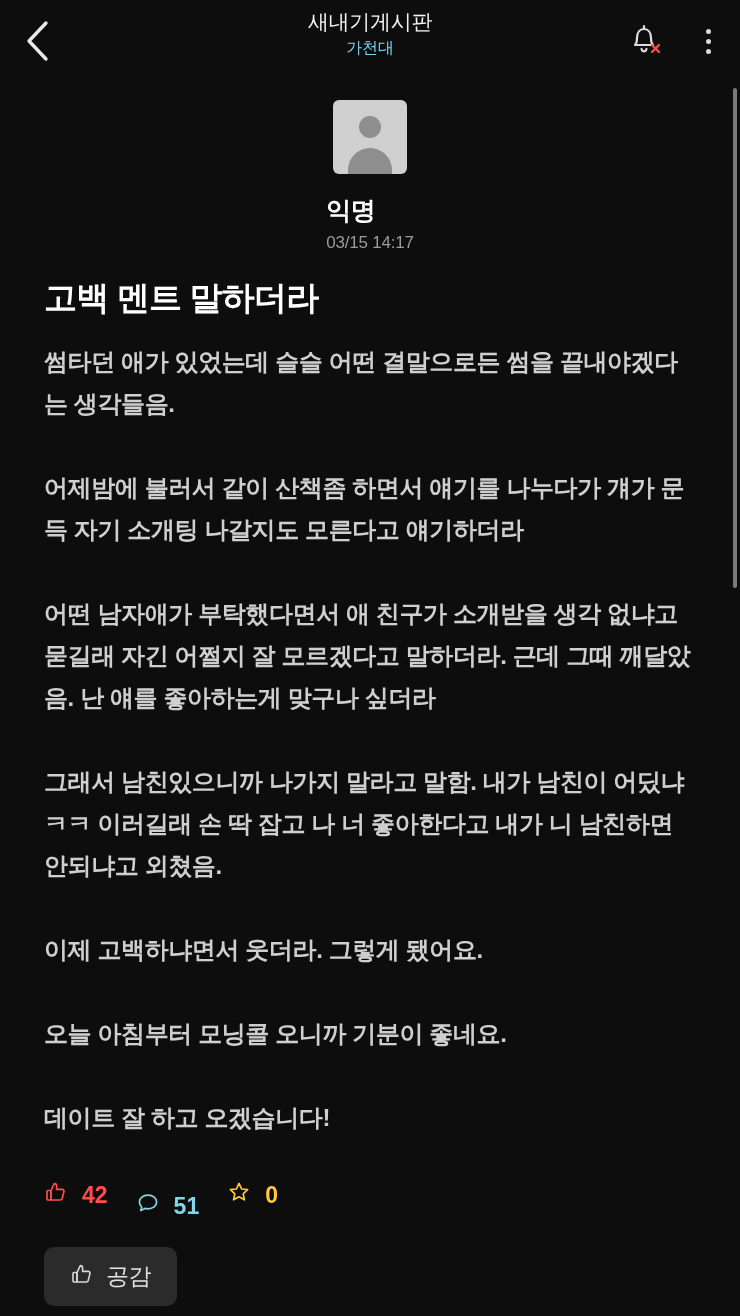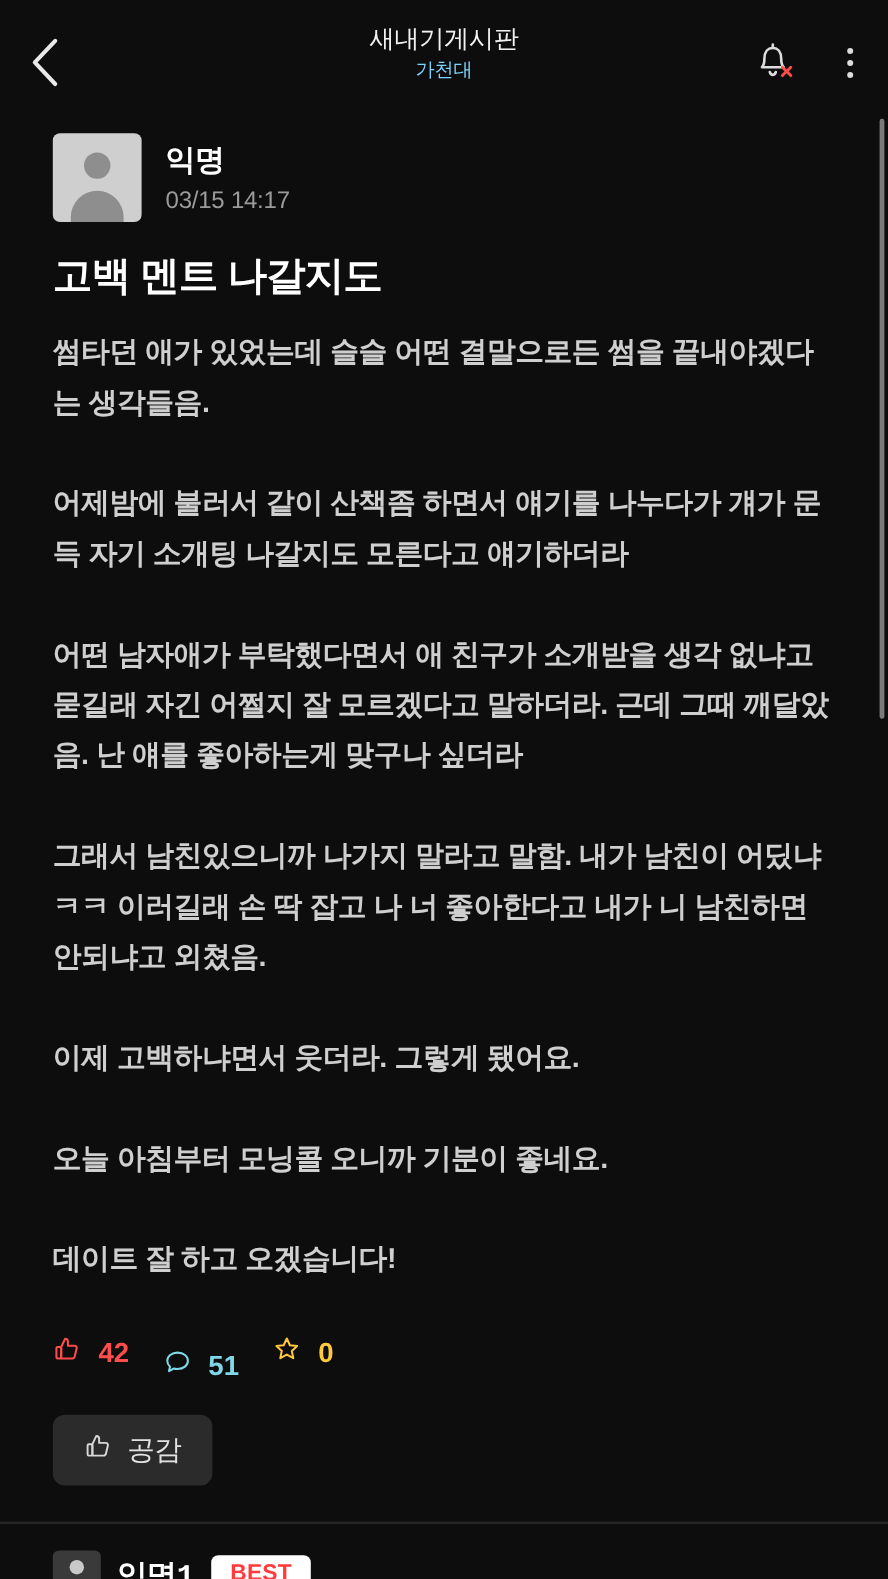--- a/index.html
+++ b/index.html
@@ -20,21 +20,20 @@
     flex-direction: column;
   }
 
   
   .header {
     position: relative;
     height: 82px;
     flex: 0 0 82px;
     display: flex;
     background: #0d0d0d;
-    margin-top: 11px;
   }
   .back-btn {
     width: 74px;
     height: 82px;
     display: flex;
     align-items: center;
     justify-content: center;
     cursor: pointer;
   }
   .back-btn svg { display: block; }
@@ -101,20 +100,21 @@
     background: #7a7a7a;
     border-radius: 2px;
   }
 
   
   .author-row {
     display: flex;
     align-items: center;
     padding-top: 18px;
     gap: 20px;
+    flex-direction: column;
   }
   .avatar {
     width: 74px; height: 74px;
     border-radius: 6px;
     background: #cfcfcf;
     display: flex;
     align-items: flex-end;
     justify-content: center;
     overflow: hidden;
     flex: 0 0 74px;
@@ -142,21 +142,21 @@
     background: #8e8e8e;
   }
   .author-meta { display: flex; flex-direction: column; gap: 6px; }
   .author-name {
     font-size: 25px;
     color: #ffffff;
     font-weight: bold;
     letter-spacing: -0.5px;
   }
   .post-date {
-    font-size: 20px;
+    font-size: 17px;
     color: #9b9b9b;
     letter-spacing: -0.2px;
   }
 
   
   .post-title {
     margin-top: 24px;
     font-size: 33px;
     font-weight: bold;
     color: #ffffff;
@@ -198,21 +198,21 @@
     margin-top: 26px;
   }
   .action-btn {
     background: #2b2b2b;
     border: none;
     border-radius: 10px;
     color: #e2e2e2;
     font-size: 23px;
     padding: 14px 26px;
     display: flex;
-    align-items: flex-start;
+    align-items: flex-end;
     gap: 12px;
     cursor: pointer;
     font-family: inherit;
     letter-spacing: -0.4px;
   }
   .divider {
     margin: 30px -44px 0;
     height: 2px;
     background: #262626;
   }
@@ -314,21 +314,21 @@
     <div class="author-row">
       <div class="avatar">
           <span class="head"></span>
         </div>
       <div class="author-meta">
         <div class="author-name">익명</div>
         <div class="post-date">03/15 14:17</div>
       </div>
     </div>
 
-    <div class="post-title">고백 멘트 나갈지도</div>
+    <div class="post-title">고백 멘트 말하더라</div>
     <div class="post-body">썸타던 애가 있었는데 슬슬 어떤 결말으로든 썸을 끝내야겠다는 생각들음.
 
 어제밤에 불러서 같이 산책좀 하면서 얘기를 나누다가 걔가 문득 자기 소개팅 나갈지도 모른다고 얘기하더라
 
 어떤 남자애가 부탁했다면서 애 친구가 소개받을 생각 없냐고 묻길래 자긴 어쩔지 잘 모르겠다고 말하더라. 근데 그때 깨달았음. 난 얘를 좋아하는게 맞구나 싶더라
 
 그래서 남친있으니까 나가지 말라고 말함. 내가 남친이 어딨냐 ㅋㅋ 이러길래 손 딱 잡고 나 너 좋아한다고 내가 니 남친하면 안되냐고 외쳤음.
 
 이제 고백하냐면서 웃더라. 그렇게 됐어요.
 

